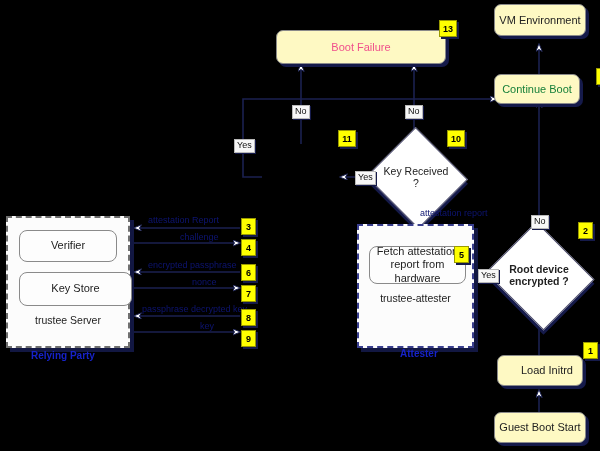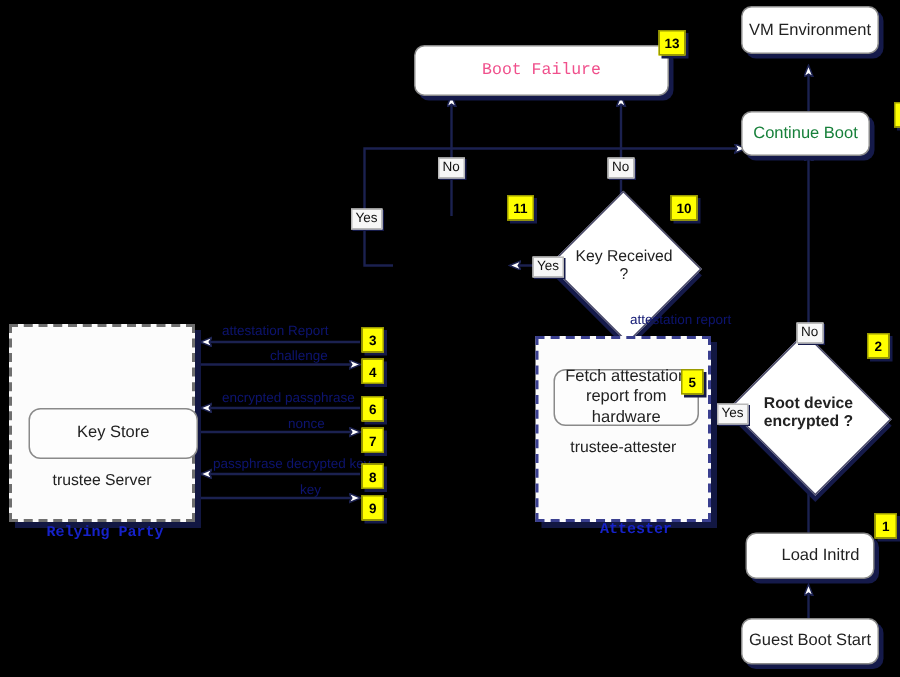--- a/index.html
+++ b/index.html
@@ -4,41 +4,41 @@
 <style>
   html,body{margin:0;padding:0;background:#000;}
   body{width:600px;height:451px;position:relative;overflow:hidden;
        font-family:"Liberation Sans", sans-serif;}
   #stage{position:absolute;left:0;top:0;width:600px;height:451px;}
   svg.wires{position:absolute;left:0;top:0;width:600px;height:451px;}
 
   
   .node{position:absolute;box-sizing:border-box;display:flex;align-items:center;
         justify-content:center;text-align:center;line-height:1.15;
-        background:#ffffff;border:1px solid #8a8a8a;border-radius:7px;
+        background:#fef9c3;border:1px solid #8a8a8a;border-radius:7px;
         box-shadow:3px 3px 0 0 #151a4a;color:#222;font-size:11px;}
   .node.plain{border-radius:7px;}
   .node.green{color:#17803a;}
-  .node.pink{color:#f0508c;font-family:Liberation Mono, monospace;}
+  .node.pink{color:#f0508c;}
 
   
   .dia{position:absolute;}
   .dia .shape{position:absolute;left:0;top:0;width:100%;height:100%;
       background:#ffffff;border:1px solid #4a4a6a;
       transform:rotate(45deg);box-shadow:3px 3px 0 0 #151a4a;}
   .dia .txt{position:absolute;left:0;top:0;width:100%;height:100%;
       display:flex;flex-direction:column;align-items:center;justify-content:center;
       text-align:center;font-size:10.5px;color:#222;line-height:1.15;z-index:2;}
 
   
   .group{position:absolute;box-sizing:border-box;background:#fcfcfc;
          border:2px dashed #6f6f6f;box-shadow:4px 4px 0 0 #121742;}
   .group.blue{border:2px dashed #3a3f8f;}
   .grouplabel{position:absolute;color:#1622c8;font-weight:bold;font-size:10px;
-              white-space:nowrap;font-family:Liberation Mono, monospace;}
+              white-space:nowrap;}
 
   .inner{position:absolute;box-sizing:border-box;background:#fdfdfd;
          border:1px solid #8a8a8a;border-radius:8px;display:flex;
          align-items:center;justify-content:center;text-align:center;
          font-size:11px;color:#222;line-height:1.2;}
   .capt{position:absolute;font-size:10.5px;color:#222;text-align:center;
         width:100%;left:0;}
 
   
   .chip{position:absolute;background:#f7f7f7;border:1px solid #b9b9b9;
@@ -135,20 +135,23 @@
 
   <div class="group blue" style="left:357px;top:224px;width:117px;height:124px;">
     <div class="inner" style="left:10px;top:20px;width:97px;height:38px;">
       <span>Fetch attestation report from hardware</span>
     </div>
     <div class="capt" style="top:66px;">trustee-attester</div>
   </div>
   <div class="grouplabel" style="left:400px;top:348px;">Attester</div>
 
   <div class="group" style="left:6px;top:216px;width:124px;height:132px;">
+    <div class="inner" style="left:11px;top:12px;width:98px;height:32px;">
+      <span>Verifier</span>
+    </div>
     <div class="inner" style="left:11px;top:54px;width:113px;height:34px;">
       <span>Key Store</span>
     </div>
     <div class="capt" style="top:96px;">trustee Server</div>
   </div>
   <div class="grouplabel" style="left:31px;top:350px;">Relying Party</div>
 
   <div class="chip" style="left:292px;top:105px;">No</div>
   <div class="chip" style="left:405px;top:105px;">No</div>
   <div class="chip" style="left:234px;top:139px;">Yes</div>

